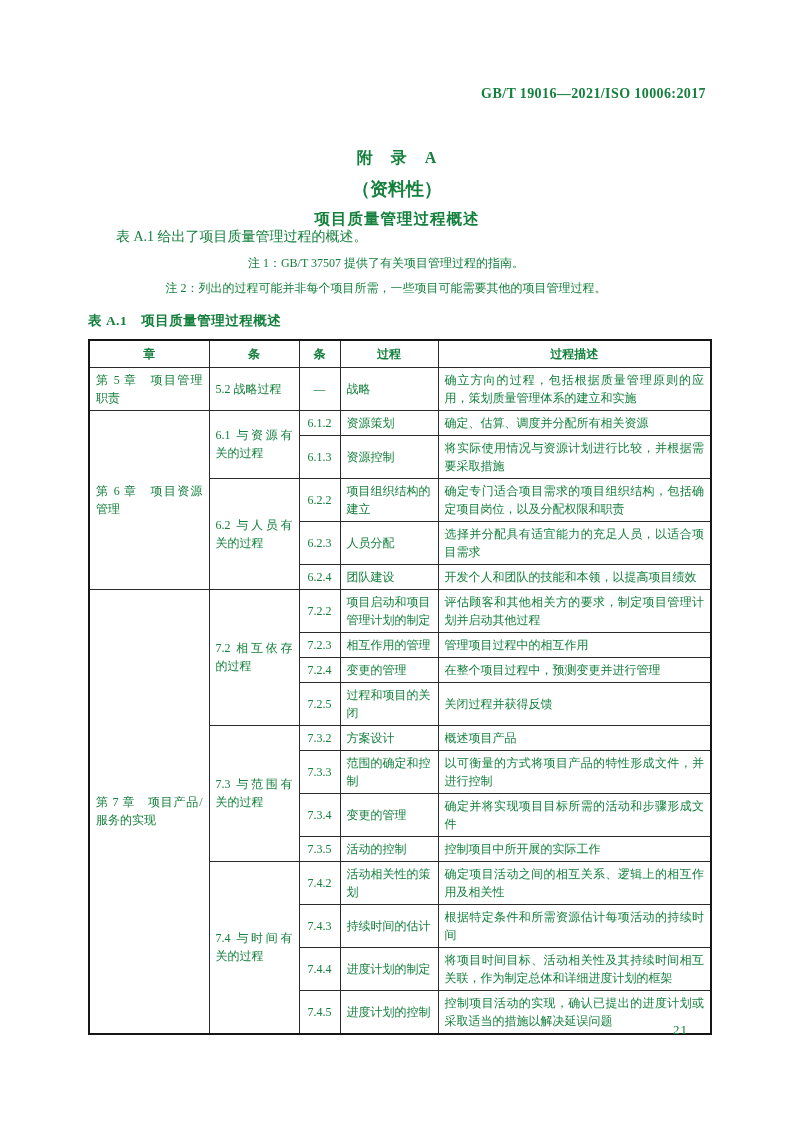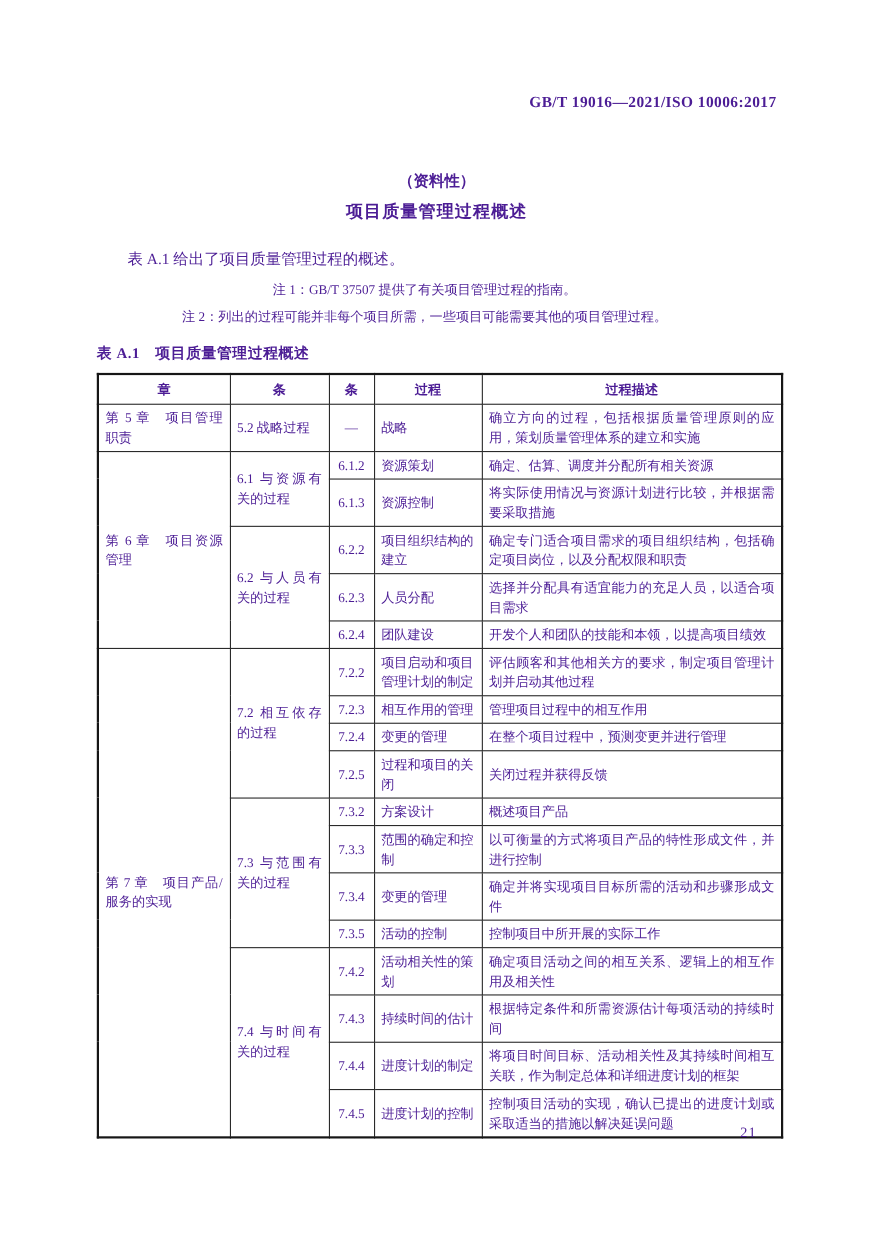--- a/index.html
+++ b/index.html
@@ -1,35 +1,35 @@
 <!DOCTYPE html>
 <html lang="zh"><head>
 <meta charset="utf-8">
 <style>
   html,body{margin:0;padding:0;background:#ffffff;}
   .page{
     position:relative;
     width:794px;height:1123px;
     background:#ffffff;
-    color:#4c1d95;
+    color:#15803d;
     font-family:"Liberation Serif","DejaVu Serif",serif;
     overflow:hidden;
     box-sizing:border-box;
   }
   .doc-header{
     position:absolute;top:86px;right:88px;
     font-size:14px;font-weight:bold;letter-spacing:.4px;
     white-space:nowrap;
   }
   .title-block{
     position:absolute;top:148px;left:0;width:794px;
     text-align:center;
   }
   .title-line1{font-size:16px;font-weight:bold;letter-spacing:1px;}
-  .title-line2{font-size:14px;font-weight:bold;margin-top:8px;}
+  .title-line2{font-size:18px;font-weight:bold;margin-top:8px;}
   .title-line3{font-size:15.5px;font-weight:bold;margin-top:8px;letter-spacing:1px;}
   .content{
     position:absolute;top:226px;left:88px;width:596px;
   }
   .intro{font-size:14px;line-height:1.5;text-indent:2em;margin:0 0 8px 0;}
   .note{font-size:12px;line-height:1.45;margin:0 0 8px 0;text-align:center;}
   .table-caption{
     font-size:13.5px;font-weight:bold;text-align:left;
     margin:14px 0 9px 0;letter-spacing:.5px;
   }
@@ -64,20 +64,21 @@
   }
 </style>
 </head>
 <body>
 
 <div class="page">
 
   <div class="doc-header">GB/T 19016—2021/ISO 10006:2017</div>
 
   <div class="title-block">
+    <div class="title-line1">附　录　A</div>
     <div class="title-line2">（资料性）</div>
     <div class="title-line3">项目质量管理过程概述</div>
   </div>
 
   <div class="content">
     <p class="intro">表 A.1 给出了项目质量管理过程的概述。</p>
     <p class="note">注 1：GB/T 37507 提供了有关项目管理过程的指南。</p>
     <p class="note">注 2：列出的过程可能并非每个项目所需，一些项目可能需要其他的项目管理过程。</p>
 
     <div class="table-caption">表 A.1　项目质量管理过程概述</div>

